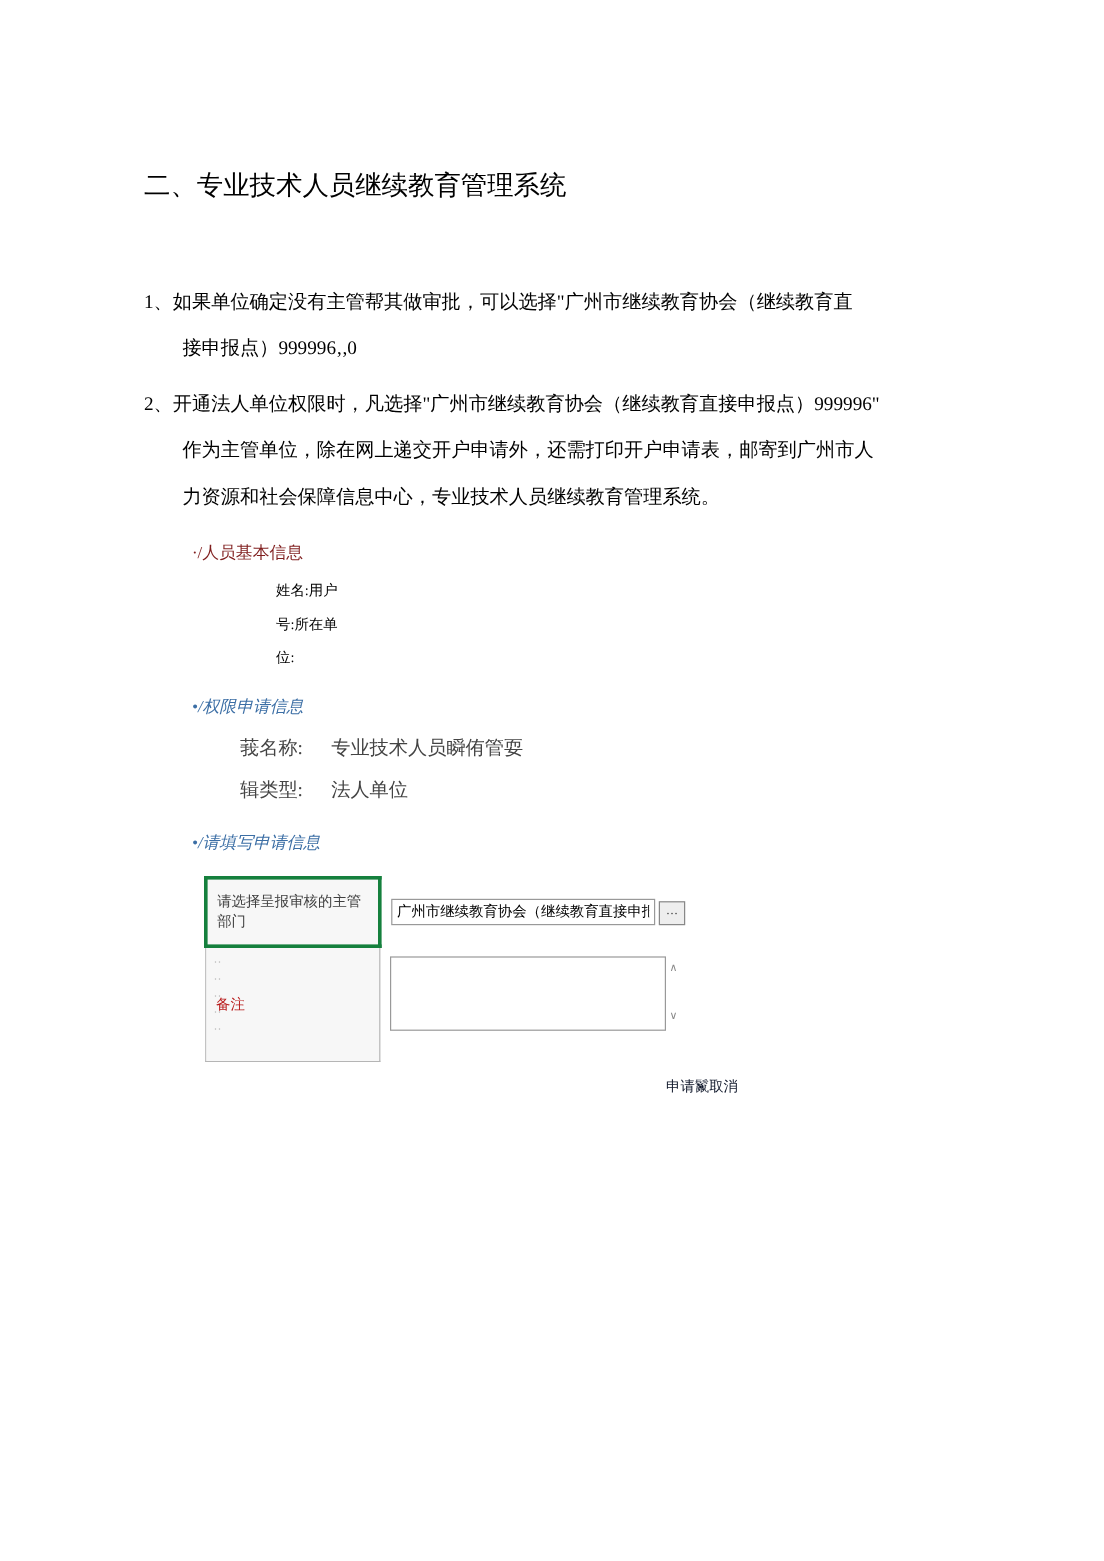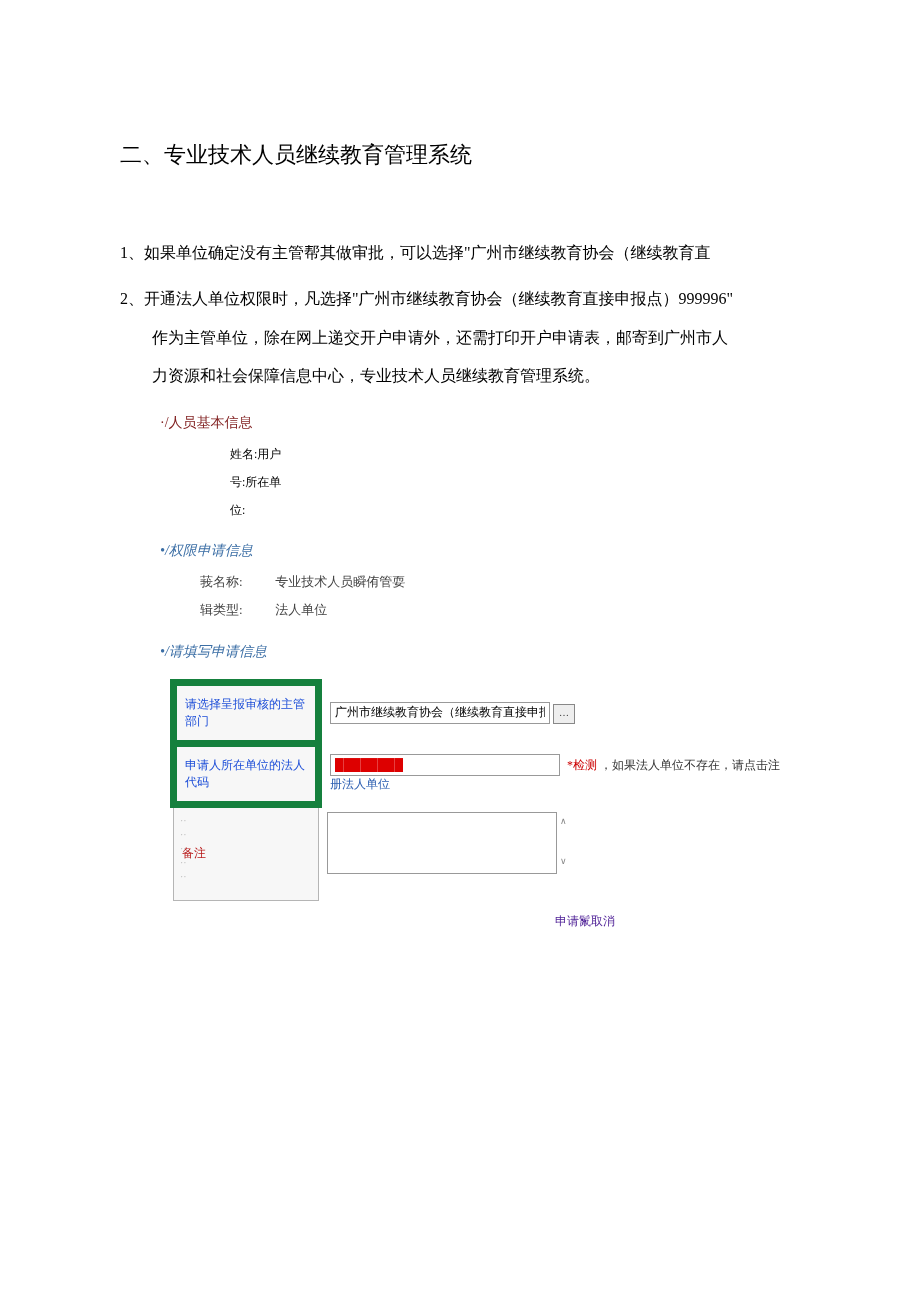--- a/index.html
+++ b/index.html
@@ -44,21 +44,21 @@
     .info-block {
       font-size: 12px;
       color: #000;
       padding-left: 110px;
       line-height: 2;
     }
     .info-block .row {
       padding: 2px 0;
     }
     .auth-label {
-      font-size: 13px;
+      font-size: 16px;
       color: #444;
       padding-left: 80px;
       line-height: 2.2;
     }
     .auth-label .lrow {
       display: block;
     }
     .auth-label .lab {
       display: inline-block;
       width: 60px;
@@ -71,27 +71,27 @@
     .form-area {
       margin-top: 18px;
       padding-left: 50px;
       font-size: 12px;
       color: #333;
     }
     table.form-table {
       border-collapse: collapse;
     }
     table.form-table td.label-cell {
-      border: 7px solid #15803d;
+      border: 3px solid #15803d;
       background: #f7f7f7;
       padding: 10px 8px;
       width: 145px;
       vertical-align: middle;
       font-size: 12px;
-      color: #1d4ed8;
+      color: #404040;
     }
     table.form-table td.input-cell {
       padding: 4px 8px;
       vertical-align: middle;
     }
     .text-input {
       border: 1px solid #999;
       height: 22px;
       width: 230px;
       font-size: 12px;
@@ -149,21 +149,21 @@
       color: #2a5db0;
       cursor: pointer;
     }
     .action-row {
       text-align: center;
       margin-top: 12px;
       padding-left: 200px;
       font-size: 12px;
     }
     .action-row a {
-      color: #4c1d95;
+      color: #0f172a;
       text-decoration: none;
       cursor: pointer;
       text-align: right;
     }
     .dotted-td {
       border: 1px solid #b5b5b5;
       background: #f7f7f7;
       padding: 6px 8px;
       width: 145px;
       height: 80px;
@@ -183,20 +183,21 @@
       color: #b91c1c;
     }
   </style>
 </head>
 <body>
 
 <div class="main-heading">二、专业技术人员继续教育管理系统</div>
 
 <div class="numbered-item">
   <span>1、</span><span>如果单位确定没有主管帮其做审批，可以选择"广州市继续教育协会（继续教育直</span>
+  <span class="indent">接申报点）999996‚,0</span>
 </div>
 
 <div class="numbered-item">
   <span>2、</span><span>开通法人单位权限时，凡选择"广州市继续教育协会（继续教育直接申报点）999996"</span>
   <span class="indent">作为主管单位，除在网上递交开户申请外，还需打印开户申请表，邮寄到广州市人</span>
   <span class="indent">力资源和社会保障信息中心，专业技术人员继续教育管理系统。</span>
 </div>
 
 <div class="section-bullet">·/人员基本信息</div>
 <div class="info-block">
@@ -220,30 +221,20 @@
 <div class="section-bullet blue">•/请填写申请信息</div>
 
 <div class="form-area">
   <table class="form-table">
     <tbody>
         <tr>
       <td class="label-cell">请选择呈报审核的主管部门</td>
       <td class="input-cell">
         <input type="text" class="text-input dept" value="广州市继续教育协会（继续教育直接申报点）" style="">
         <span class="picker-btn">…</span>
-      </td>
-    </tr>
-    <tr>
-      <td class="label-cell">申请人所在单位的法人代码</td>
-      <td class="input-cell">
-        <input type="text" class="text-input" style="color: rgb(221, 0, 0); font-weight: bold;" value="████████">
-        <span class="after-text">
-          <span class="red-link">*检测</span>
-          <span>，如果法人单位不存在，请点击注</span><span class="blue-link">册法人单位</span>
-        </span>
       </td>
     </tr>
     <tr>
       <td class="dotted-td">
         <div class="dotted-lines">··<br>··<br>··<br>··<br>··</div>
         <span class="remark-lab">备注</span>
       </td>
       <td class="input-cell" style="vertical-align:top;padding-top:8px;">
         <textarea class="textarea" style=""></textarea>
         <span class="scroll-handle"><span>∧</span><span>∨</span></span>

